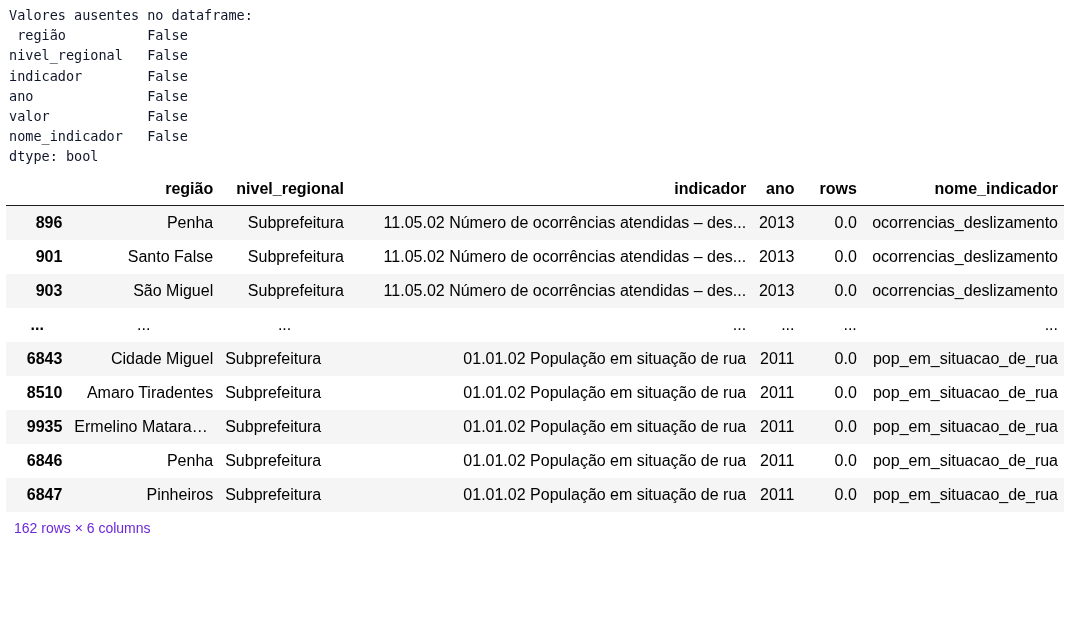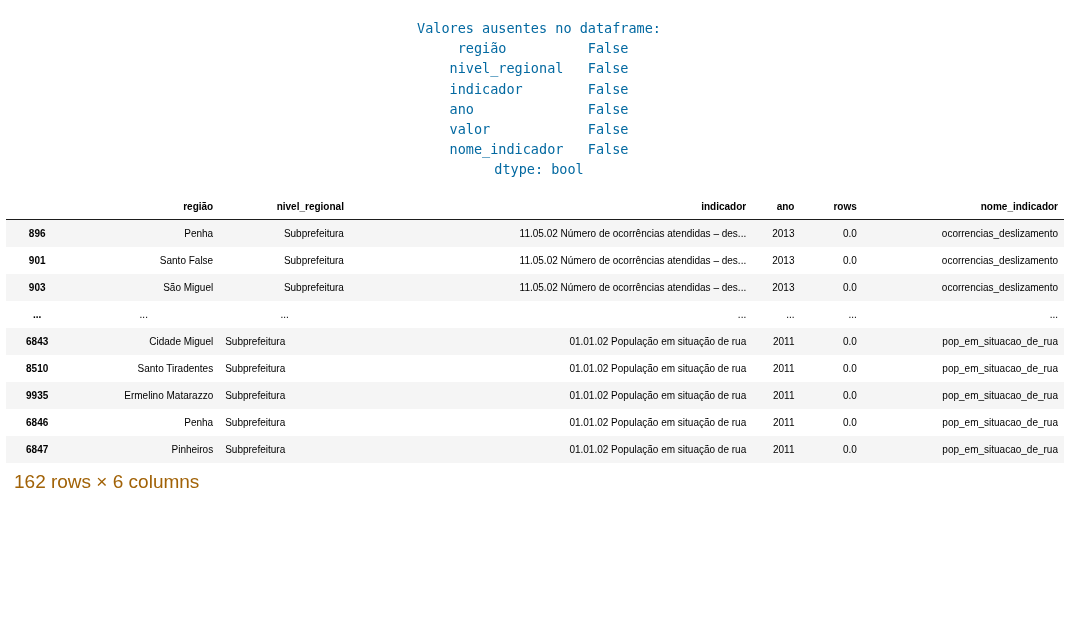--- a/index.html
+++ b/index.html
@@ -18,35 +18,34 @@
     width: 1072px;
     position: relative;
   }
 
   
   .pre-output {
     font-family: "DejaVu Sans Mono", "Liberation Mono", monospace;
     font-size: 13.5px;
     line-height: 20.2px;
     white-space: pre;
-    color: #0369a1;
+    color: #0f172a;
     padding: 2px 0 0 6px;
-    margin: 16px;
-    text-align: center;
+    margin: 3px;
   }
 
   
   .df-wrap {
     padding: 0 8px 0 6px;
     margin-top: 8px;
   }
   table.df {
     border-collapse: collapse;
     width: 1058px;
-    font-size: 10px;
+    font-size: 16px;
     table-layout: fixed;
   }
   table.df thead th {
     font-weight: bold;
     text-align: right;
     vertical-align: bottom;
     padding: 5px 6px 7px 6px;
     border-bottom: 1.5px solid #1d1d1d;
     white-space: nowrap;
     overflow: hidden;
@@ -57,20 +56,21 @@
   }
   table.df tbody td {
     text-align: right;
     padding: 8px 6px;
     white-space: nowrap;
     overflow: hidden;
     text-overflow: ellipsis;
     border: none;
   }
   table.df tbody th.rowidx {
+    text-align: right;
     font-weight: bold;
     padding: 8px 6px;
     white-space: nowrap;
   }
   table.df tbody tr:nth-child(odd) {
     background: #f5f5f5;
   }
   table.df tbody tr:nth-child(even) {
     background: #ffffff;
   }
@@ -80,23 +80,23 @@
   
   col.c-idx      { width: 62px; }
   col.c-regiao   { width: 150px; }
   col.c-nivel    { width: 130px; }
   col.c-ind      { width: 400px; }
   col.c-ano      { width: 48px; }
   col.c-valor    { width: 62px; }
   col.c-nome     { width: 200px; }
 
   .shape-text {
-    font-size: 19px;
+    font-size: 14px;
     padding: 8px 0 0 8px;
-    color: #a16207;
+    color: #6d28d9;
   }
   .bottom-stub {
     height: 10px;
   }
 </style>
 </head>
 <body>
 
 <div class="page">
 
@@ -180,21 +180,21 @@
           <td>Cidade Miguel</td>
           <td class="left">Subprefeitura</td>
           <td>01.01.02 População em situação de rua</td>
           <td>2011</td>
           <td>0.0</td>
           <td>pop_em_situacao_de_rua</td>
         </tr>
 
         <tr>
           <th class="rowidx">8510</th>
-          <td>Santo Tiradentes</td>
+          <td>Amaro Tiradentes</td>
           <td class="left">Subprefeitura</td>
           <td>01.01.02 População em situação de rua</td>
           <td>2011</td>
           <td>0.0</td>
           <td>pop_em_situacao_de_rua</td>
         </tr>
 
         <tr>
           <th class="rowidx">9935</th>
           <td>Ermelino Matarazzo</td>

